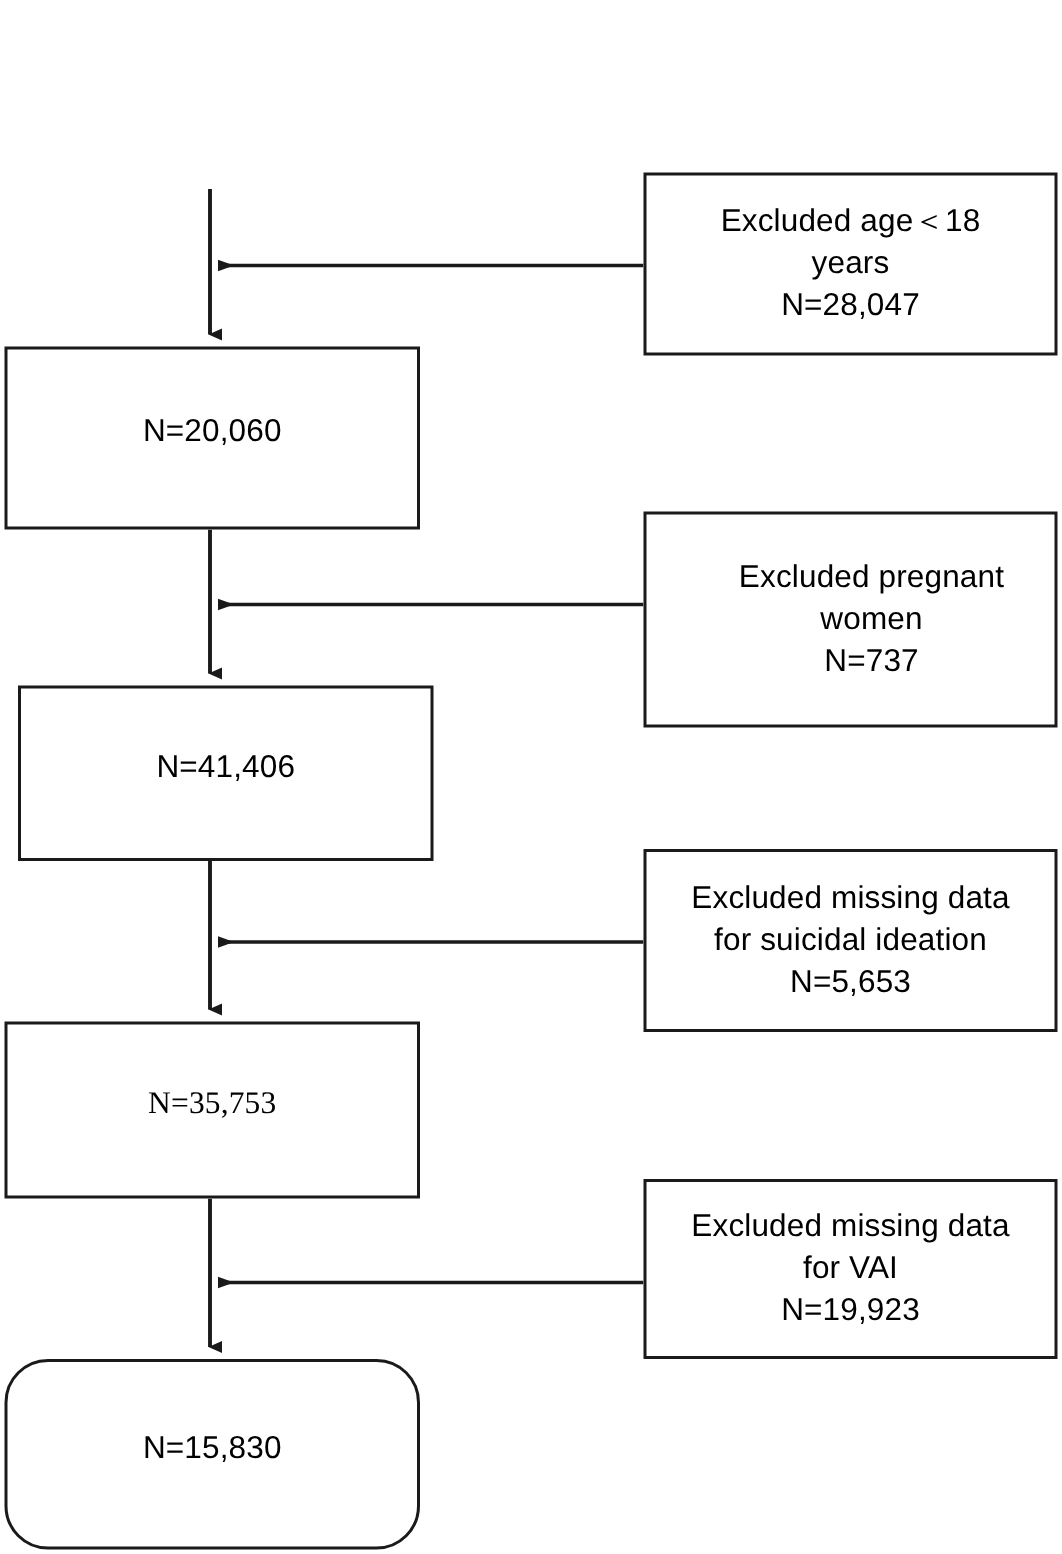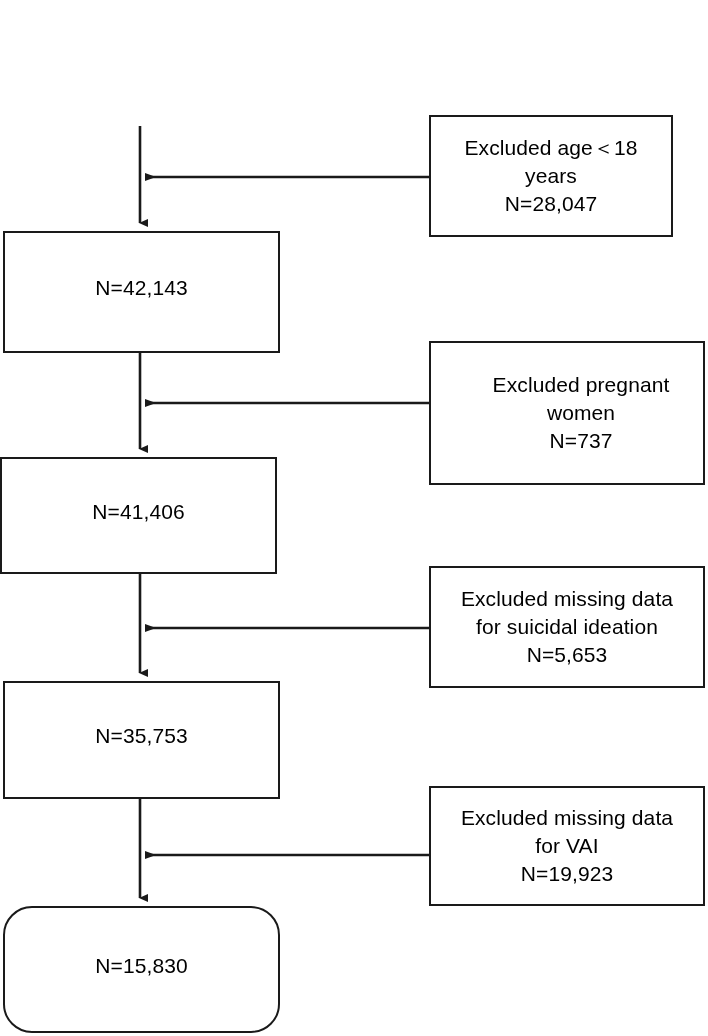--- a/index.html
+++ b/index.html
@@ -40,31 +40,31 @@
   .node .node-text {
     display: block;
     width: 100%;
     white-space: pre-line;
   }
   
   .cohort-0 { left: 3px;  top: 3px;   width: 277px; height: 123px; }
   .cohort-0 .node-text { padding-bottom: 2px; }
 
   .cohort-1 { left: 3px;  top: 231px; width: 277px; height: 122px; }
-  .cohort-2 { left: 0;  top: 457px; width: 277px; height: 117px; }
-  .cohort-3 { left: 3px;  top: 681px; width: 277px; height: 118px; }
+  .cohort-2 { left: 12px;  top: 457px; width: 277px; height: 117px; }
+  .cohort-3 { left: 3px;  top: 681px; width: 277px; height: 118px; font-family: Liberation Serif, serif; }
   .cohort-4 { left: 3px;  top: 906px; width: 277px; height: 127px; border-radius: 29px; }
 
   .cohort-1 .node-text,
   .cohort-2 .node-text,
   .cohort-3 .node-text,
   .cohort-4 .node-text { transform: translateY(-4px); }
 
   
-  .excl-0 { left: 429px; top: 115px; width: 244px; height: 122px; }
+  .excl-0 { left: 429px; top: 115px; width: 276px; height: 122px; }
   .excl-1 { left: 429px; top: 341px; width: 276px; height: 144px; padding-left: 28px; }
   .excl-2 { left: 429px; top: 566px; width: 276px; height: 122px; }
   .excl-3 { left: 429px; top: 786px; width: 276px; height: 120px; }
 </style>
 </head>
 <body>
 
 <div id="flowchart">
 
   <svg class="connectors" viewBox="0 0 708 1036" width="708" height="1036" xmlns="http://www.w3.org/2000/svg">
@@ -93,21 +93,21 @@
   </svg>
 
 
   <div class="node excl-0">
     <span class="node-text">Excluded age＜18
 years
 N=28,047</span>
   </div>
 
   <div class="node cohort-1">
-    <span class="node-text">N=42,143</span>
+    <span class="node-text">N=20,060</span>
   </div>
 
   <div class="node excl-1">
     <span class="node-text">Excluded pregnant
 women
 N=737</span>
   </div>
 
   <div class="node cohort-2">
     <span class="node-text">N=41,406</span>

